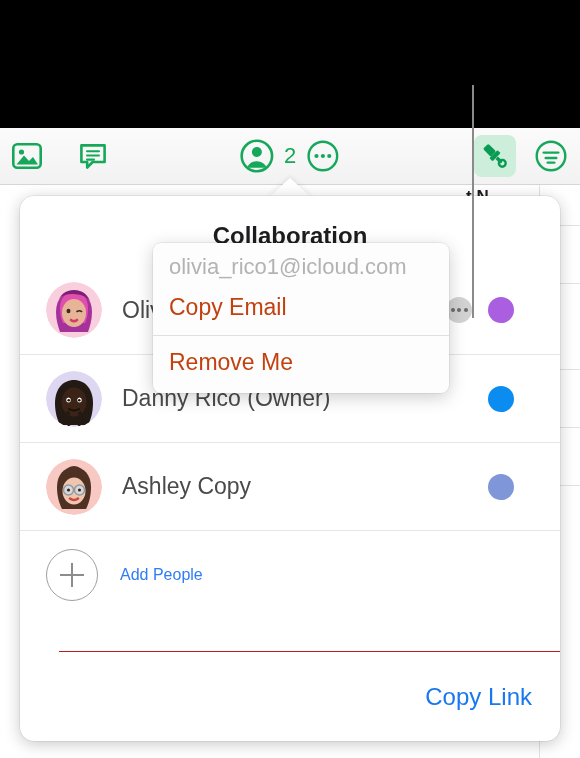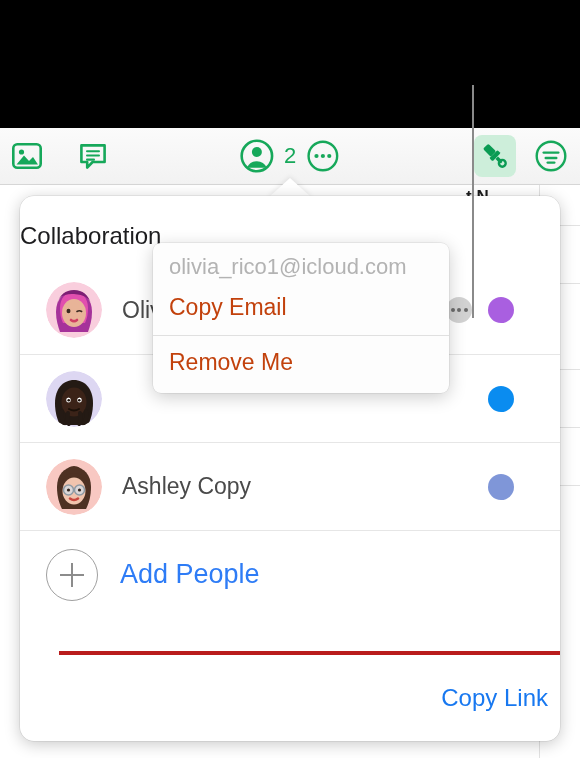--- a/index.html
+++ b/index.html
@@ -67,22 +67,22 @@
   }
   .pop-arrow {
     position: absolute; left: 268px; top: 178px;
     width: 0; height: 0;
     border-left: 22px solid transparent;
     border-right: 22px solid transparent;
     border-bottom: 20px solid #ffffff;
     filter: drop-shadow(0 -2px 2px rgba(0,0,0,0.07));
   }
   .pop-title {
-    font-size: 24px; color: #1d1d1f;
-    padding-top: 26px; padding-bottom: 10px; font-weight: 400;
+    text-align: center; font-size: 24px; color: #1d1d1f;
+    padding-top: 26px; padding-bottom: 10px; font-weight: 700;
   }
   .people-list { margin-top: 6px; }
   .person-row {
     position: relative;
     height: 88px; display: flex; align-items: center;
     border-top: 1px solid #e6e6e6;
     padding: 0 0 0 26px;
   }
   .person-row:first-child { border-top: none; }
   .person-name {
@@ -111,27 +111,27 @@
   }
   .plus-circle {
     width: 52px; height: 52px; border-radius: 50%;
     border: 1.6px solid #a0a0a0; position: relative; flex: 0 0 52px;
   }
   .plus-circle:before, .plus-circle:after {
     content: ""; position: absolute; background: #8c8c8c;
   }
   .plus-circle:before { left: 50%; top: 13px; bottom: 13px; width: 2px; transform: translateX(-50%); }
   .plus-circle:after { top: 50%; left: 13px; right: 13px; height: 2px; transform: translateY(-50%); }
-  .add-label { margin-left: 22px; font-size: 27px; color: #2e7cf6; }
+  .add-label { margin-left: 22px; font-size: 16px; color: #2e7cf6; }
 
   .pop-footer {
     position: absolute; left: 0; right: 0; bottom: 0; height: 90px;
-    border-top: 4px solid #b91c1c;
+    border-top: 1px solid #b91c1c;
     display: flex; align-items: center; justify-content: flex-end;
-    padding-right: 12px;
+    padding-right: 28px;
     margin-left: 39px;
   }
   .copy-link { font-size: 24px; color: #1878f0; cursor: pointer; }
 
   
   .ctx-menu {
     position: absolute; left: 153px; top: 243px; width: 296px;
     background: #fdfdfd;
     border-radius: 8px;
     box-shadow: 0 4px 18px rgba(0,0,0,0.20), 0 0 0 0.5px rgba(0,0,0,0.10);
@@ -265,20 +265,21 @@
             <path d="M9 32c0-14 8-23 19-23s19 9 19 23c0 9-2 16-5 22H14c-3-6-5-13-5-22z" fill="#241a14"></path>
             <ellipse cx="28" cy="31" rx="12.5" ry="14.5" fill="#3b2318"></ellipse>
             <ellipse cx="22.5" cy="29" rx="2.3" ry="2.5" fill="#fff"></ellipse>
             <ellipse cx="33.5" cy="29" rx="2.3" ry="2.5" fill="#fff"></ellipse>
             <circle cx="22.7" cy="29.2" r="1.3" fill="#1a1008"></circle>
             <circle cx="33.3" cy="29.2" r="1.3" fill="#1a1008"></circle>
             <path d="M23 38 q5 3 10 0" fill="none" stroke="#1a1008" stroke-width="2" stroke-linecap="round"></path>
             <path d="M16 40 q-1 8 2 13 M22 42 q-1 7 1 11 M34 42 q1 7 -1 11 M40 40 q1 8 -2 13" stroke="#241a14" stroke-width="4" fill="none" stroke-linecap="round"></path>
           </svg>
         </div>
+        <span class="person-name">Danny Rico (Owner)</span>
         <div class="dot" style="background:#0a8cf0"></div>
       </div>
 
       <div class="person-row">
         <div class="avatar">
           <svg width="56" height="56" viewBox="0 0 56 56">
             <circle cx="28" cy="28" r="28" fill="#f8c8c2"></circle>
             <path d="M11 28c0-12 7-20 17-20s17 8 17 20c0 9-2 16-5 22H16c-3-6-5-13-5-22z" fill="#4e3123"></path>
             <ellipse cx="28" cy="13" rx="8" ry="6" fill="#4e3123"></ellipse>
             <ellipse cx="28" cy="32" rx="11.5" ry="13.5" fill="#f0c4ae"></ellipse>

